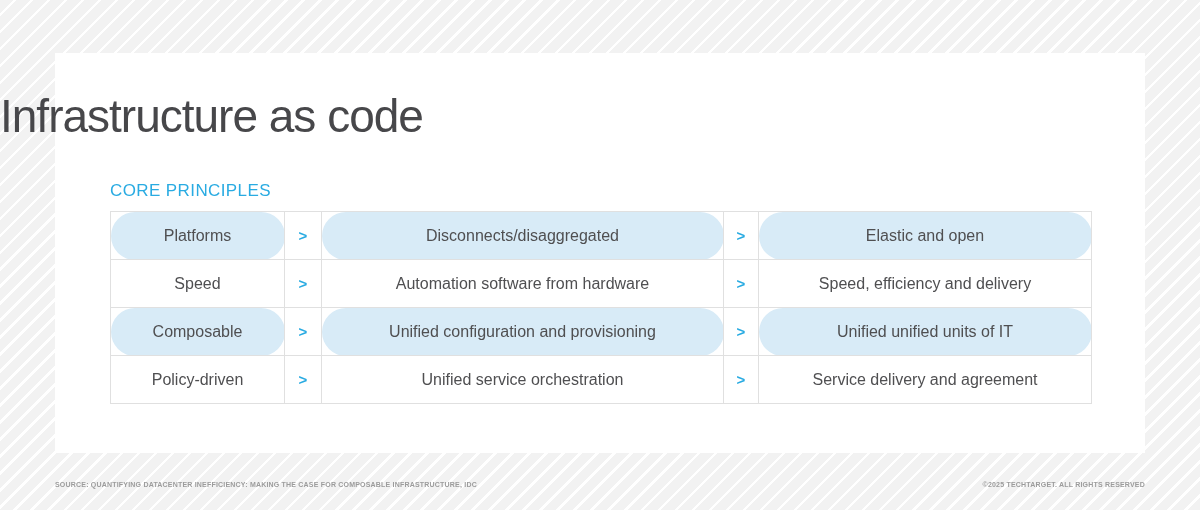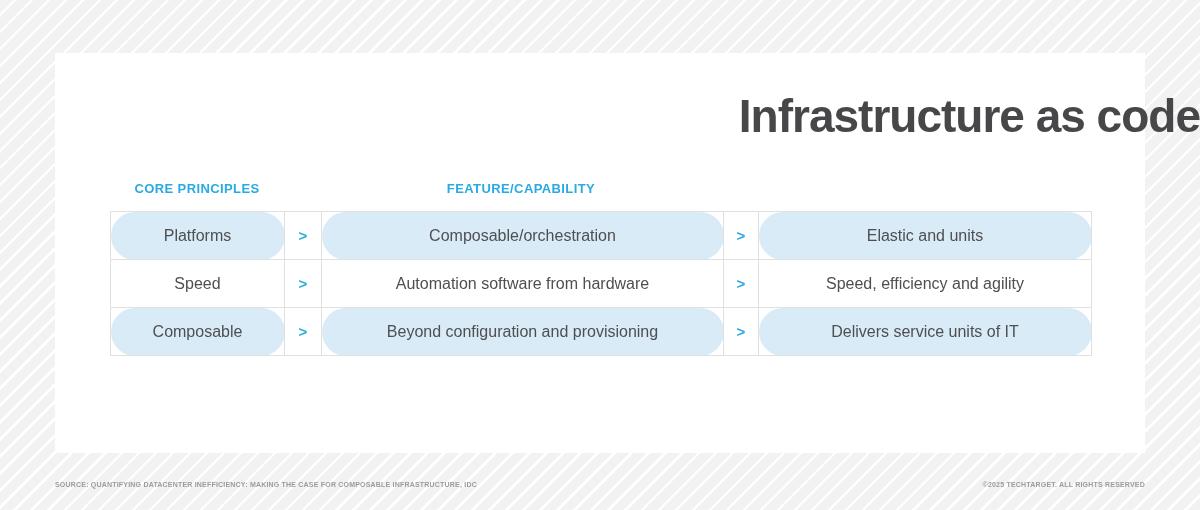--- a/index.html
+++ b/index.html
@@ -22,33 +22,33 @@
     width: 1090px;
     height: 400px;
     background: #ffffff;
   }
   .page-title {
     position: absolute;
     left: 0;
     right: 0;
     top: 91px;
     margin: 0;
-    text-align: right;
+    text-align: left;
     font-size: 46px;
-    font-weight: bold;
+    font-weight: normal;
     letter-spacing: -1px;
     color: #47474a;
     line-height: 1.1;
   }
   .col-header {
     position: absolute;
     top: 181px;
-    text-align: center;
-    font-size: 13px;
-    font-weight: bold;
+    text-align: left;
+    font-size: 17px;
+    font-weight: normal;
     letter-spacing: 0.4px;
     color: #29abe2;
   }
   .col-header.h1 { left: 110px; width: 174px; }
   .col-header.h2 { left: 320px; width: 402px; }
   .col-header.h3 { left: 757px; width: 333px; }
 
   table.iac-table {
     position: absolute;
     left: 110px;
@@ -93,51 +93,57 @@
 </head>
 <body>
 
 <div class="canvas">
 
   <div class="card"></div>
 
   <h1 class="page-title">Infrastructure as code</h1>
 
   <div class="col-header h1">CORE PRINCIPLES</div>
-  <div class="col-header h2">FEATURE/CAPABILITY</div>
 
   <table class="iac-table">
     <colgroup>
       <col style="width:174px">
       <col style="width:37px">
       <col style="width:402px">
       <col style="width:35px">
       <col style="width:333px">
     </colgroup>
     <tbody>
       <tr class="hl">
         <td>Platforms</td>
         <td class="sep">&gt;</td>
-        <td>Composable/orchestration</td>
+        <td>Disconnects/disaggregated</td>
         <td class="sep">&gt;</td>
-        <td>Elastic and units</td>
+        <td>Elastic and open</td>
       </tr>
       <tr>
         <td>Speed</td>
         <td class="sep">&gt;</td>
         <td>Automation software from hardware</td>
         <td class="sep">&gt;</td>
-        <td>Speed, efficiency and agility</td>
+        <td>Speed, efficiency and delivery</td>
       </tr>
       <tr class="hl">
         <td>Composable</td>
         <td class="sep">&gt;</td>
-        <td>Beyond configuration and provisioning</td>
+        <td>Unified configuration and provisioning</td>
         <td class="sep">&gt;</td>
-        <td>Delivers service units of IT</td>
+        <td>Unified unified units of IT</td>
+      </tr>
+      <tr>
+        <td>Policy-driven</td>
+        <td class="sep">&gt;</td>
+        <td>Unified service orchestration</td>
+        <td class="sep">&gt;</td>
+        <td>Service delivery and agreement</td>
       </tr>
     </tbody>
   </table>
 
   <div class="footer-text src">SOURCE: QUANTIFYING DATACENTER INEFFICIENCY: MAKING THE CASE FOR COMPOSABLE INFRASTRUCTURE, IDC</div>
   <div class="footer-text cpy">©2025 TECHTARGET. ALL RIGHTS RESERVED</div>
 
 </div>
 
 </body></html>

